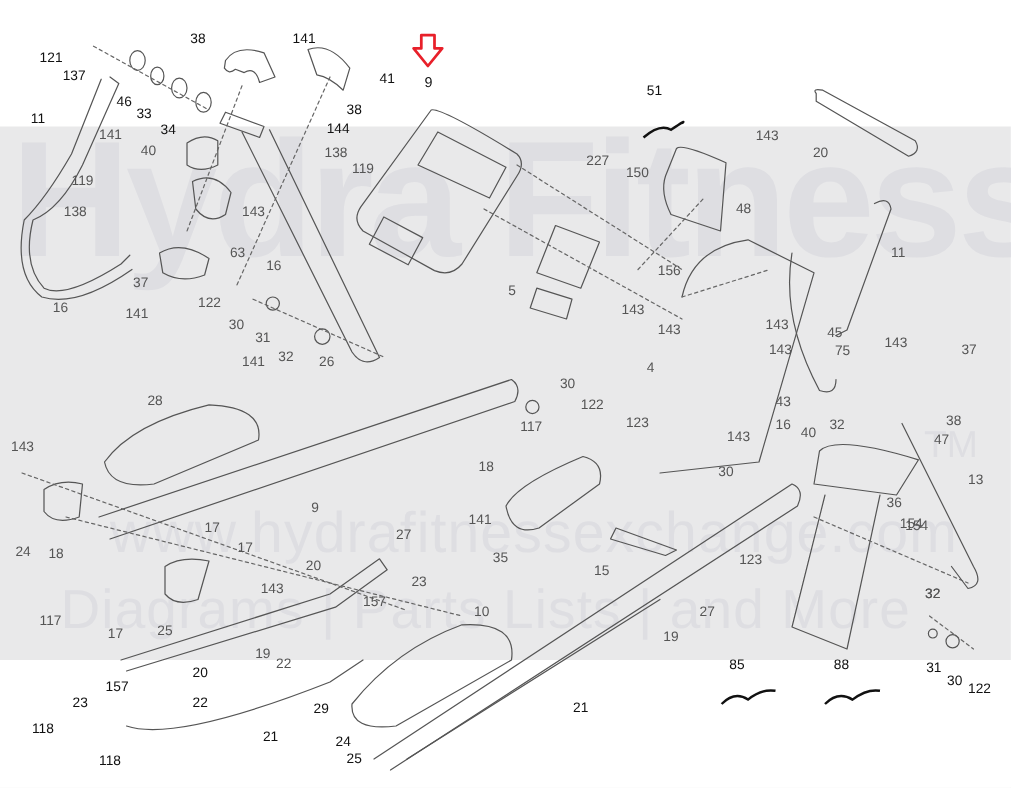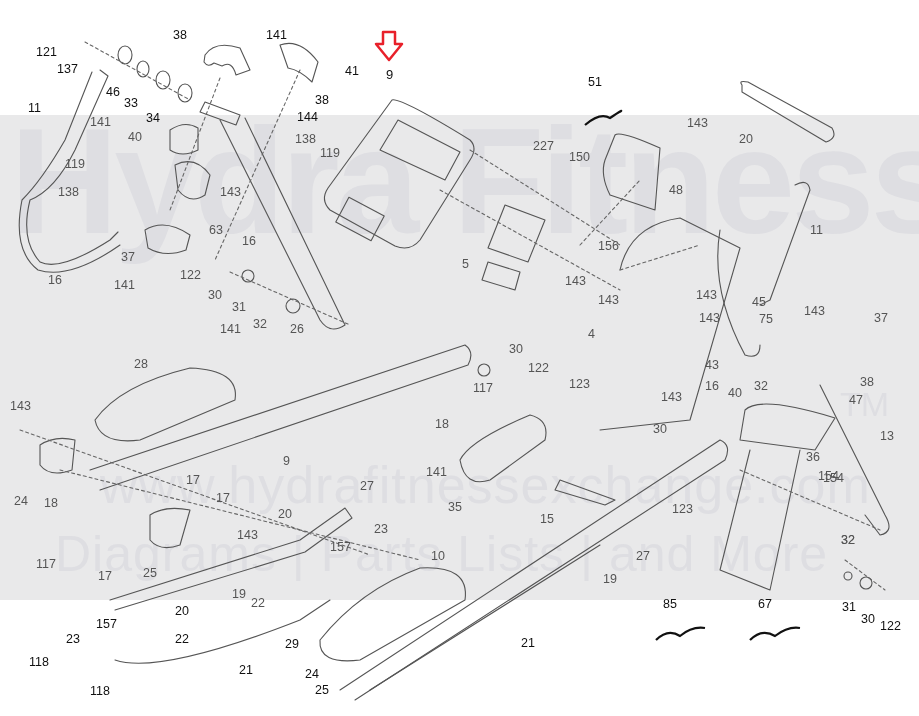--- a/index.html
+++ b/index.html
@@ -216,17 +216,17 @@
   <span class="lbl dark" style="left:175px;top:633px">22</span>
   <span class="lbl dark" style="left:66px;top:633px">23</span>
   <span class="lbl dark" style="left:29px;top:656px">118</span>
   <span class="lbl dark" style="left:90px;top:685px">118</span>
   <span class="lbl dark" style="left:239px;top:664px">21</span>
   <span class="lbl dark" style="left:285px;top:638px">29</span>
   <span class="lbl dark" style="left:305px;top:668px">24</span>
   <span class="lbl dark" style="left:315px;top:684px">25</span>
   <span class="lbl dark" style="left:521px;top:637px">21</span>
   <span class="lbl dark" style="left:663px;top:598px">85</span>
-  <span class="lbl dark" style="left:758px;top:598px">67</span>
+  <span class="lbl dark" style="left:758px;top:598px">88</span>
   <span class="lbl dark" style="left:842px;top:601px">31</span>
   <span class="lbl dark" style="left:861px;top:613px">30</span>
   <span class="lbl dark" style="left:880px;top:620px">122</span>
 </div>
 
 </body></html>

